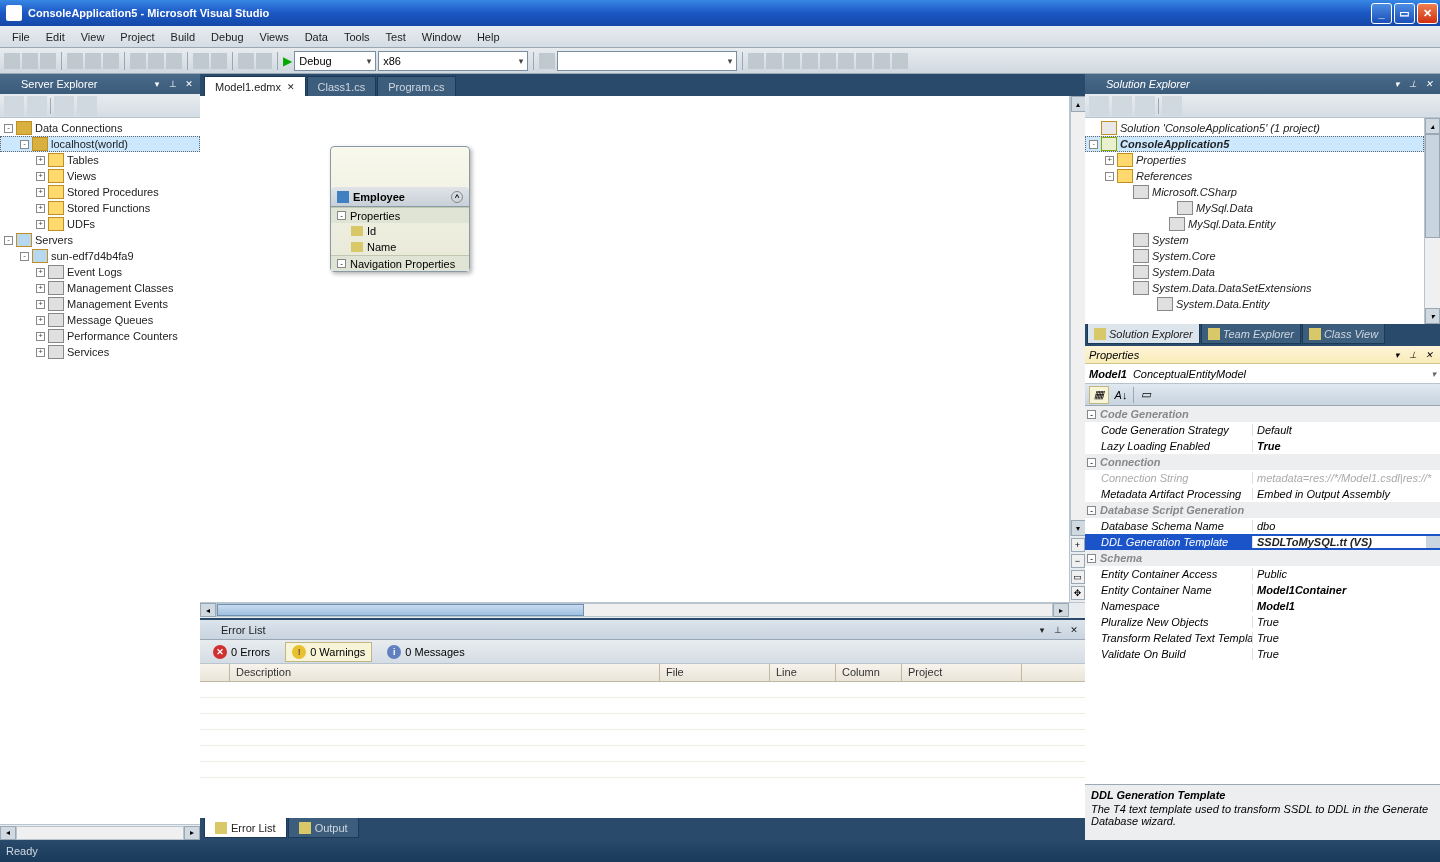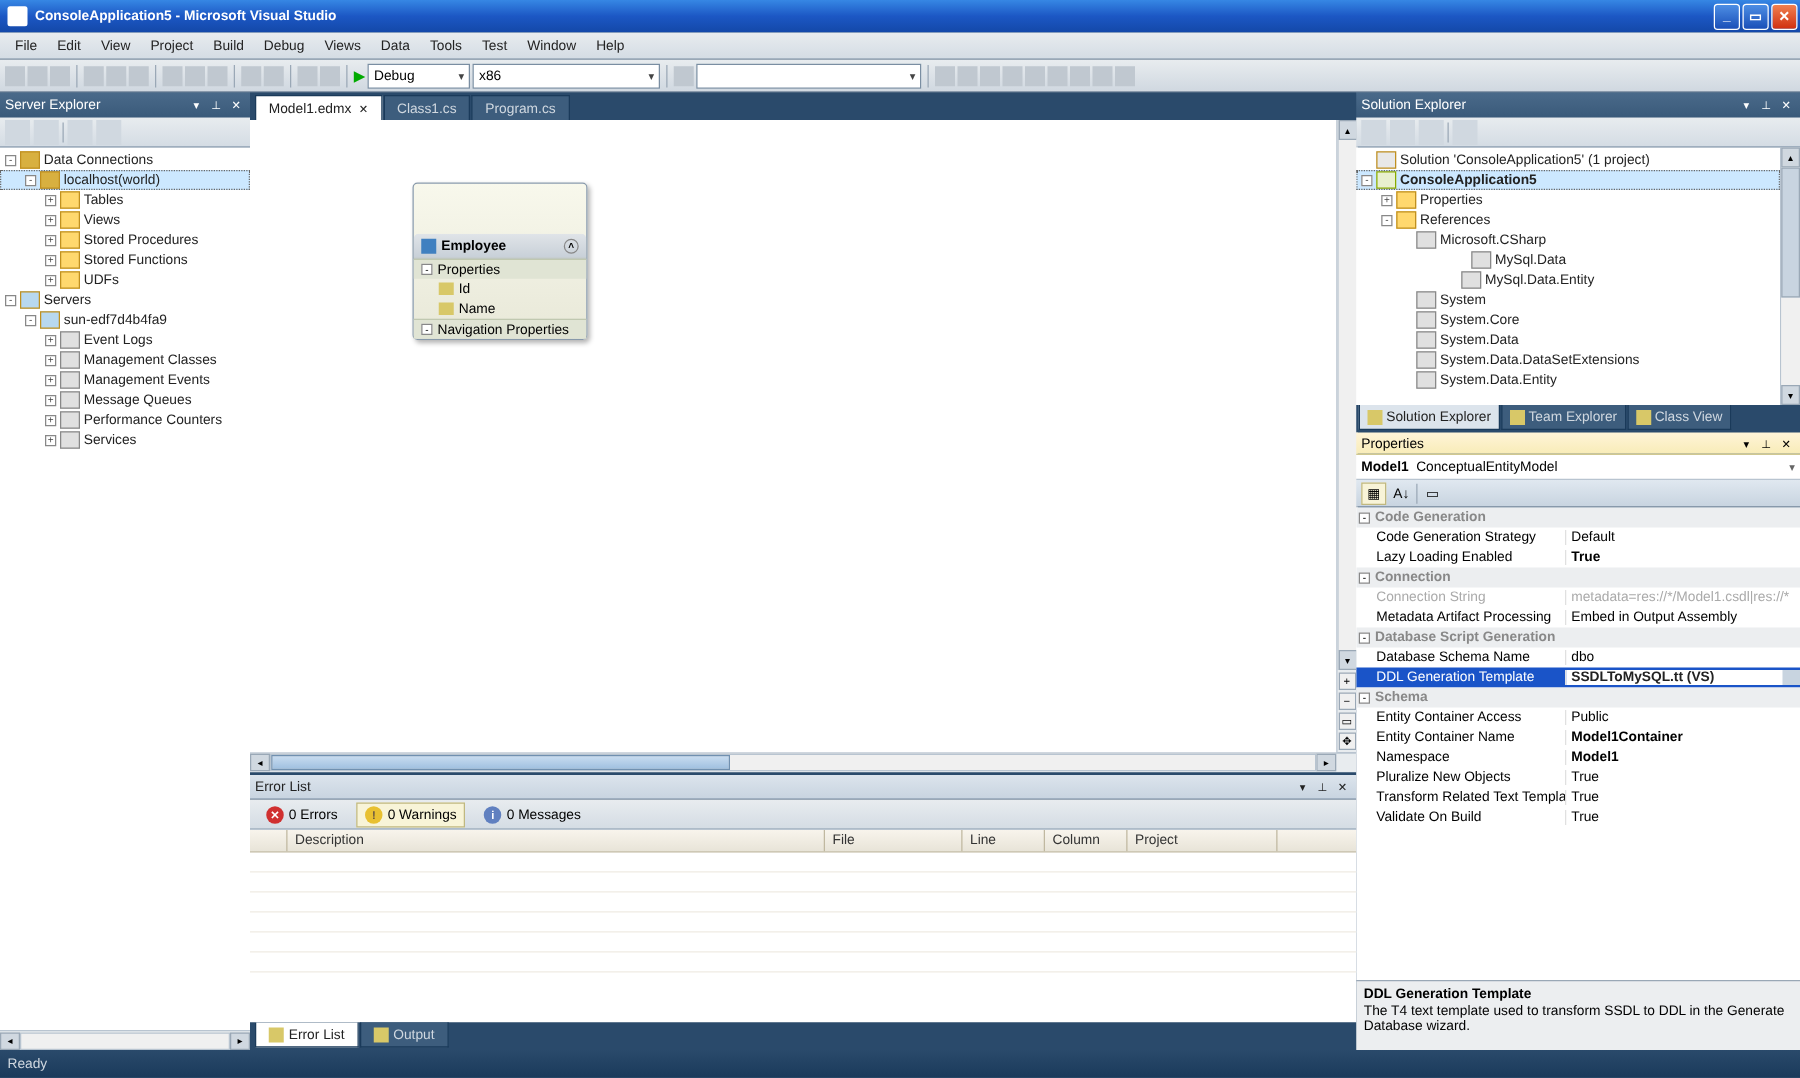--- a/index.html
+++ b/index.html
@@ -26,26 +26,26 @@
 .tb-dropdown.md { width: 150px; }
 .tb-dropdown.lg { width: 180px; }
 .tb-dropdown::after { content: "▾"; margin-left: auto; color: #444; font-size: 9px; }
 .tb-play { color: #0a0; font-size: 12px; }
 
 
 .main { flex: 1; display: flex; min-height: 0; }
 .col { display: flex; flex-direction: column; }
 .left-col { width: 200px; }
 .center-col { flex: 1; min-width: 0; }
-.right-col { width: 355px; }
+.right-col { width: 355px; font-style: italic; }
 
 
 .panel-header { height: 20px; background: linear-gradient(180deg, #4a6a8a, #3a5a7a); color: white; display: flex; align-items: center; padding: 0 4px; }
 .panel-header-light { height: 20px; background: linear-gradient(180deg, #dce4ec, #c8d4e0); color: #222; display: flex; align-items: center; padding: 0 4px; border-bottom: 1px solid #9aa8b6; }
-.panel-header .title, .panel-header-light .title { flex: 1; }
+.panel-header .title, .panel-header-light .title { flex: 1; margin-left: 17px; }
 .panel-header-btns { display: flex; gap: 2px; }
 .hdr-btn { width: 14px; height: 14px; display: flex; align-items: center; justify-content: center; color: inherit; font-size: 9px; }
 
 
 .panel-toolbar { height: 24px; background: linear-gradient(180deg, #e8ecef, #d4dce4); display: flex; align-items: center; padding: 0 4px; gap: 3px; border-bottom: 1px solid #b8c4d0; }
 .panel-tb-btn { width: 20px; height: 20px; border: 1px solid transparent; background: #d0d8e0; }
 
 
 .tree { flex: 1; background: white; overflow: auto; padding: 2px 0; }
 .tree-item { display: flex; align-items: center; height: 16px; padding-left: 4px; white-space: nowrap; }
@@ -499,21 +499,21 @@
             <div class="tree-item" style="padding-left: 36px;">
               <div class="expander spacer"> </div>
               <div class="tree-icon ref"></div>
               <span class="tree-label">System.Data</span>
             </div>
             <div class="tree-item" style="padding-left: 36px;">
               <div class="expander spacer"> </div>
               <div class="tree-icon ref"></div>
               <span class="tree-label">System.Data.DataSetExtensions</span>
             </div>
-            <div class="tree-item" style="padding-left: 36px;">
+            <div class="tree-item" style="padding-left: 36px; margin-left: 24px;">
               <div class="expander spacer"> </div>
               <div class="tree-icon ref"></div>
               <span class="tree-label">System.Data.Entity</span>
             </div>
           </div>
         <div class="vscroll">
             <div class="arrow">▴</div>
             <div class="track">
               <div class="thumb" style="height:60%"></div>
             </div>

